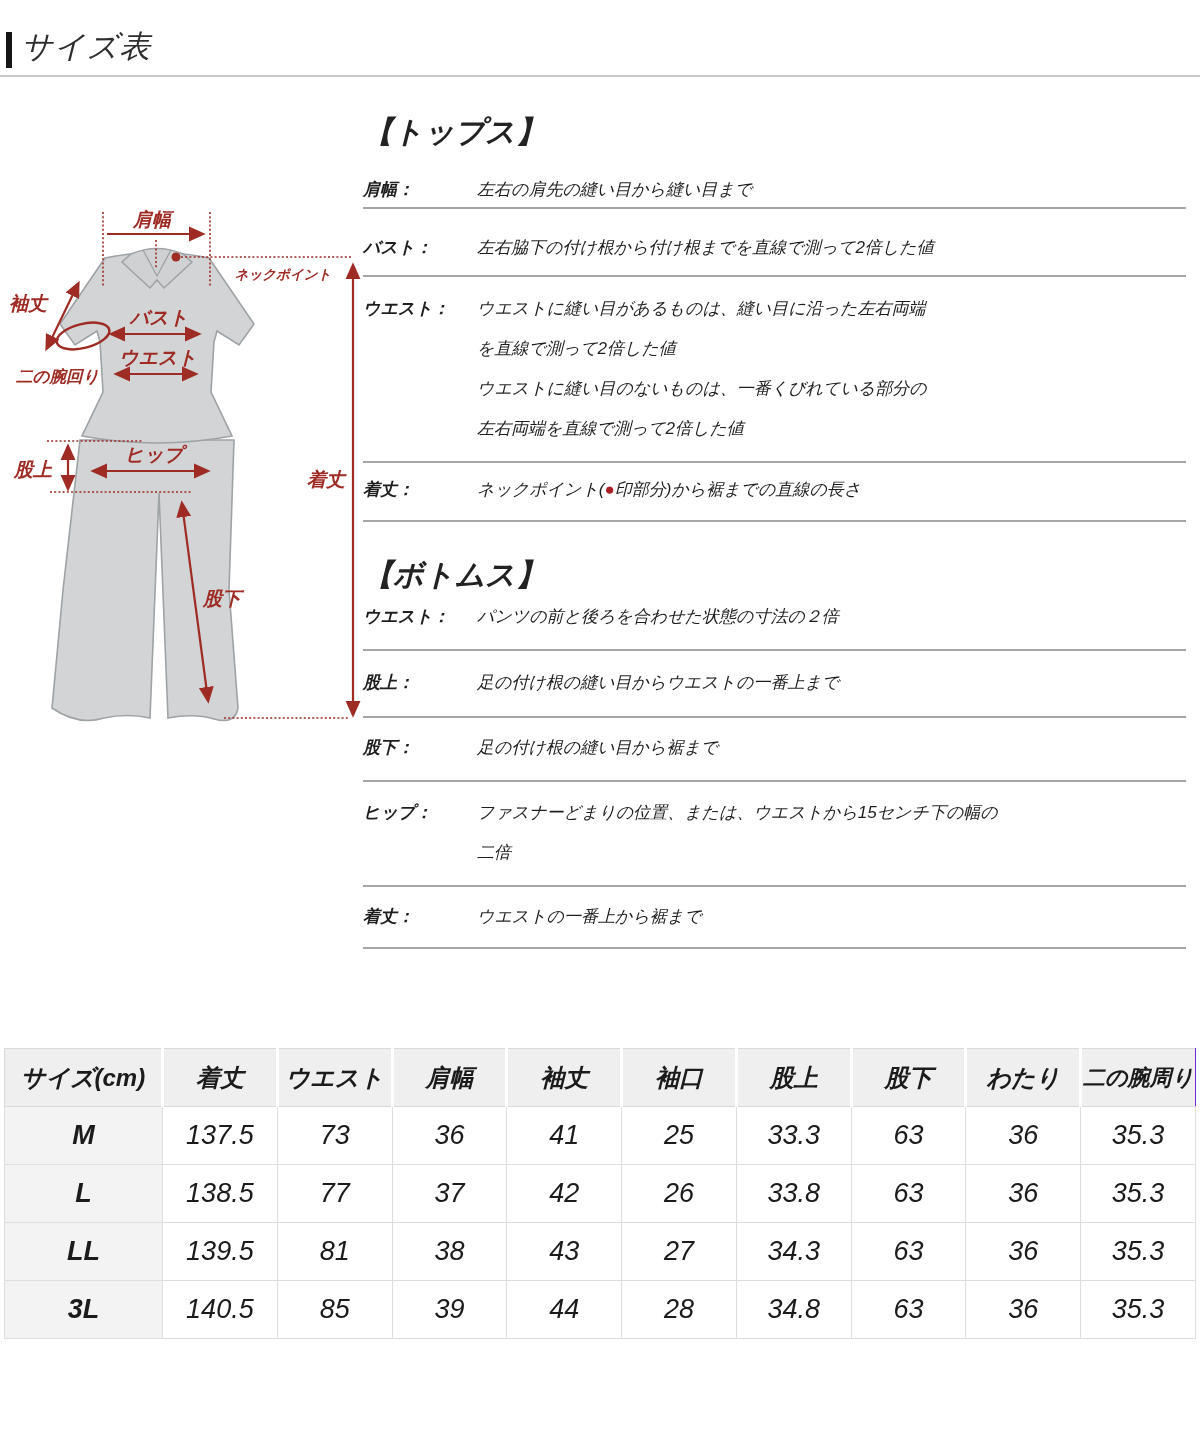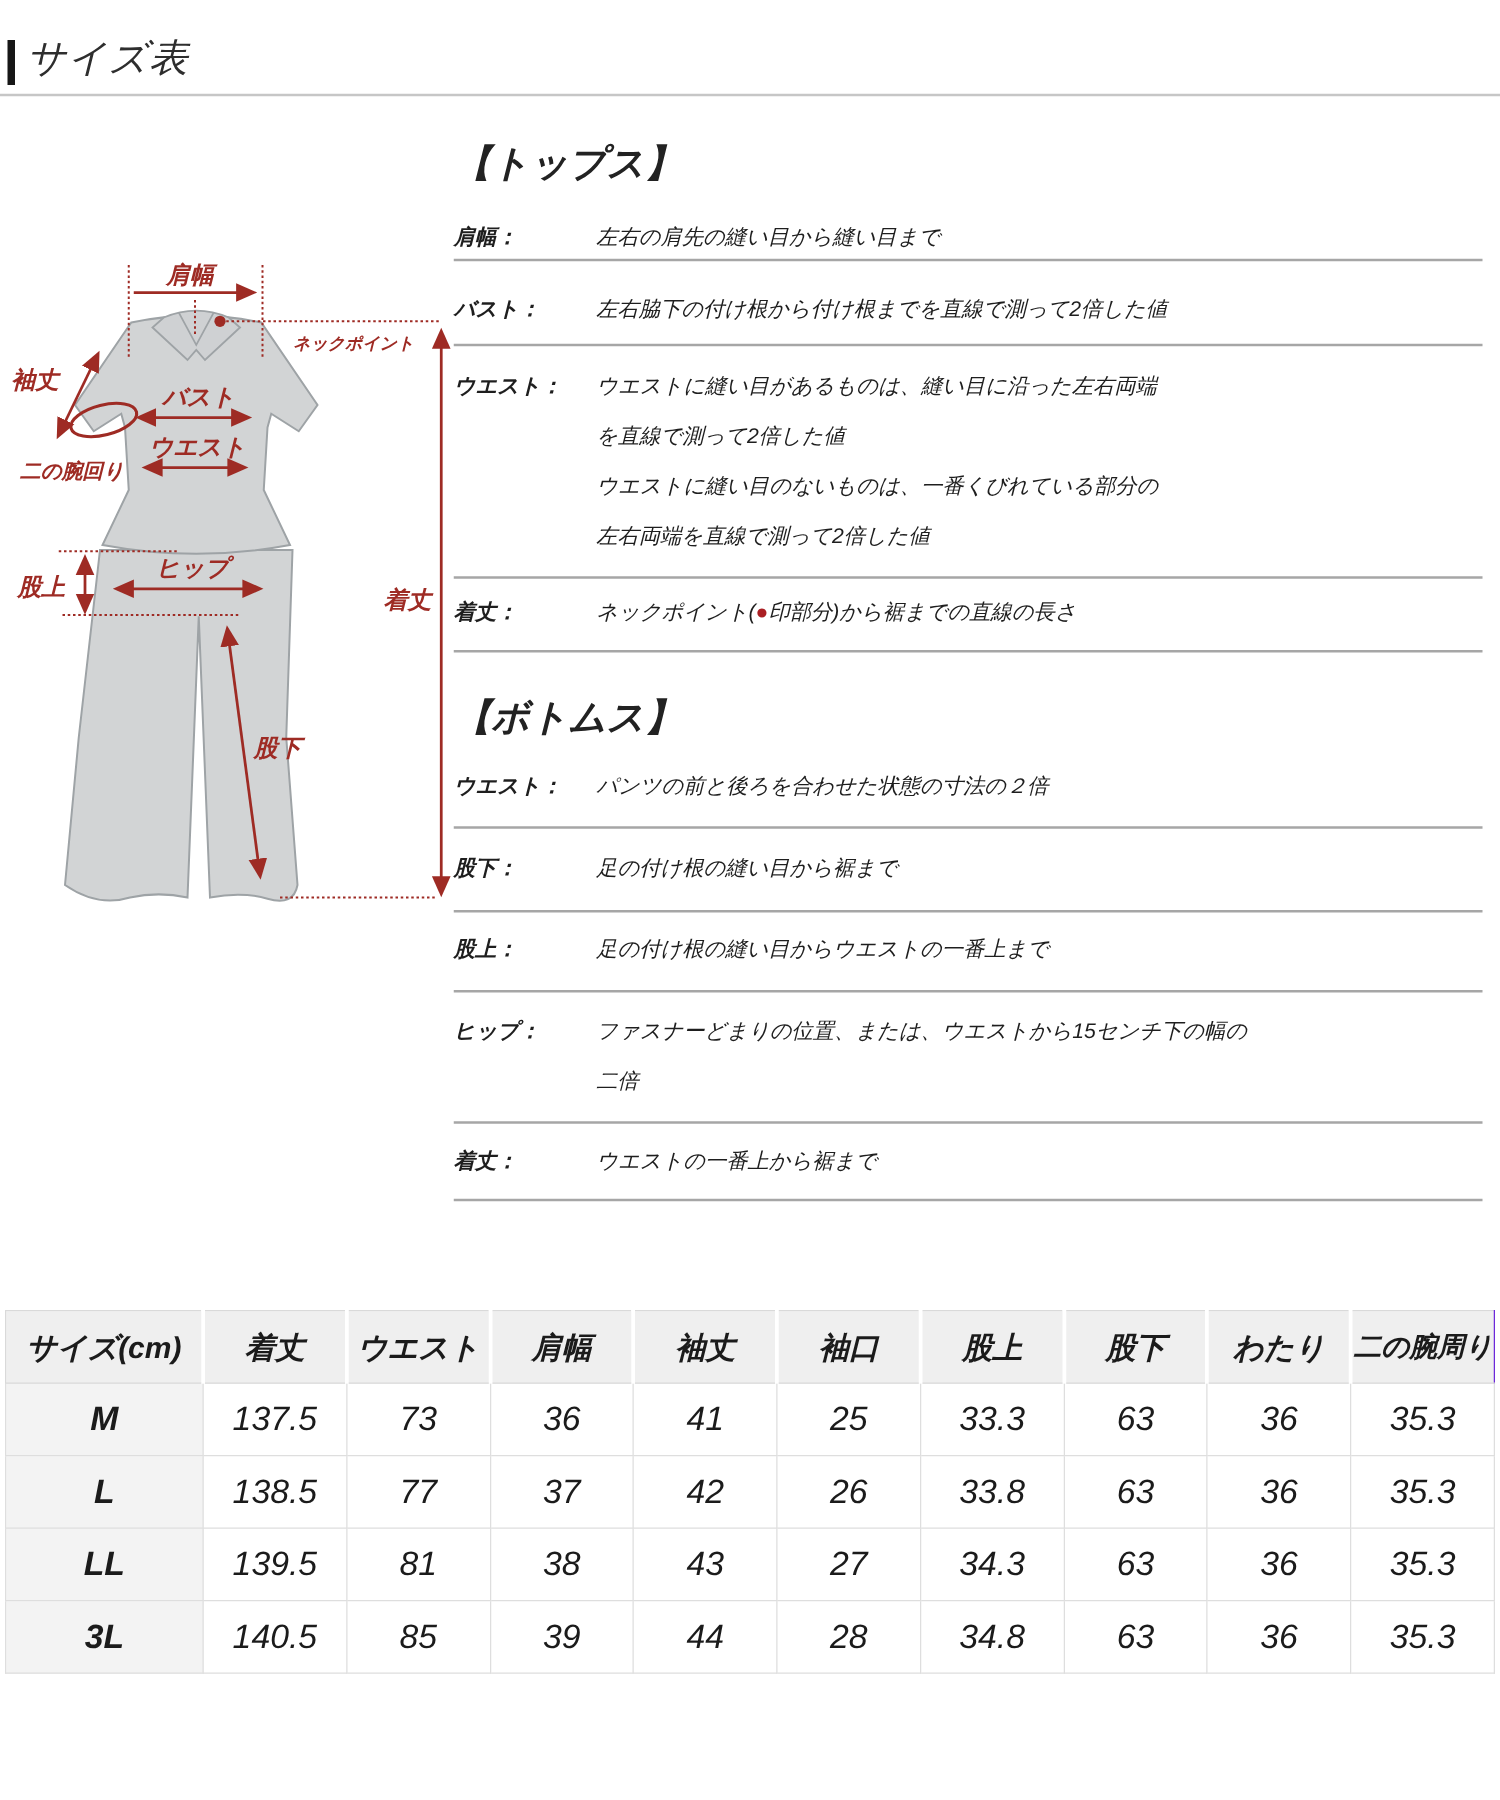--- a/index.html
+++ b/index.html
@@ -11,21 +11,21 @@
   .title{position:absolute;left:21px;top:26px;margin:0;font-size:31px;font-weight:500;color:#2e2e2e;letter-spacing:1px;}
   .title-rule{position:absolute;left:0;top:75px;width:1200px;height:2px;background:#c6c6c6;}
 
   
   .diagram{position:absolute;left:2px;top:190px;width:360px;height:560px;}
   .diagram text{fill:#9e2b24;font-weight:bold;font-family:"Liberation Sans","DejaVu Sans",sans-serif;}
 
   
   .guide{position:absolute;left:363px;top:117px;width:823px;}
   .g-heading{font-size:30px;font-weight:bold;line-height:30px;margin:0 0 26px 0;color:#222;}
-  .g-heading2{margin:38px 0 20px 0;}
+  .g-heading2{margin:38px 0 8px 0;}
   .g-row{border-bottom:2px solid #a6a6a6;font-size:17px;line-height:34px;}
   .g-term{display:inline-block;width:114px;font-weight:bold;vertical-align:top;white-space:nowrap;}
   .g-desc{display:inline-block;vertical-align:top;width:700px;}
   .g-row.multi{line-height:40px;}
   .g-dot{color:#aa1f23;}
   #tops-rows .g-row:nth-child(1){padding:0 0 0 0;}
   #tops-rows .g-row:nth-child(2){padding:22px 0 10px 0;}
   #tops-rows .g-row:nth-child(3){padding:12px 0 12px 0;}
   #tops-rows .g-row:nth-child(4){padding:10px 0 13px 0;}
   #tops-rows .g-row:nth-child(5){padding:12px 0 14px 0;}
@@ -111,22 +111,22 @@
     <div class="g-heading">【トップス】</div>
     <div id="tops-rows">
         <div class="g-row"><span class="g-term">肩幅：</span><span class="g-desc"><div class="g-line">左右の肩先の縫い目から縫い目まで</div></span></div>
         <div class="g-row"><span class="g-term">バスト：</span><span class="g-desc"><div class="g-line">左右脇下の付け根から付け根までを直線で測って2倍した値</div></span></div>
         <div class="g-row multi"><span class="g-term">ウエスト：</span><span class="g-desc"><div class="g-line">ウエストに縫い目があるものは、縫い目に沿った左右両端</div><div class="g-line">を直線で測って2倍した値</div><div class="g-line">ウエストに縫い目のないものは、一番くびれている部分の</div><div class="g-line">左右両端を直線で測って2倍した値</div></span></div>
         <div class="g-row"><span class="g-term">着丈：</span><span class="g-desc"><div class="g-line">ネックポイント(<span class="g-dot">●</span>印部分)から裾までの直線の長さ</div></span></div>
       </div>
     <div class="g-heading g-heading2">【ボトムス】</div>
     <div id="bottoms-rows">
         <div class="g-row"><span class="g-term">ウエスト：</span><span class="g-desc"><div class="g-line">パンツの前と後ろを合わせた状態の寸法の２倍</div></span></div>
+        <div class="g-row"><span class="g-term">股上：</span><span class="g-desc"><div class="g-line">足の付け根の縫い目からウエストの一番上まで</div></span></div>
         <div class="g-row"><span class="g-term">股下：</span><span class="g-desc"><div class="g-line">足の付け根の縫い目から裾まで</div></span></div>
-        <div class="g-row"><span class="g-term">股上：</span><span class="g-desc"><div class="g-line">足の付け根の縫い目からウエストの一番上まで</div></span></div>
         <div class="g-row multi"><span class="g-term">ヒップ：</span><span class="g-desc"><div class="g-line">ファスナーどまりの位置、または、ウエストから15センチ下の幅の</div><div class="g-line">二倍</div></span></div>
         <div class="g-row"><span class="g-term">着丈：</span><span class="g-desc"><div class="g-line">ウエストの一番上から裾まで</div></span></div>
       </div>
   </div>
 
   <table class="size-table">
     <colgroup>
       <col class="c-size">
         <col>
         <col>

